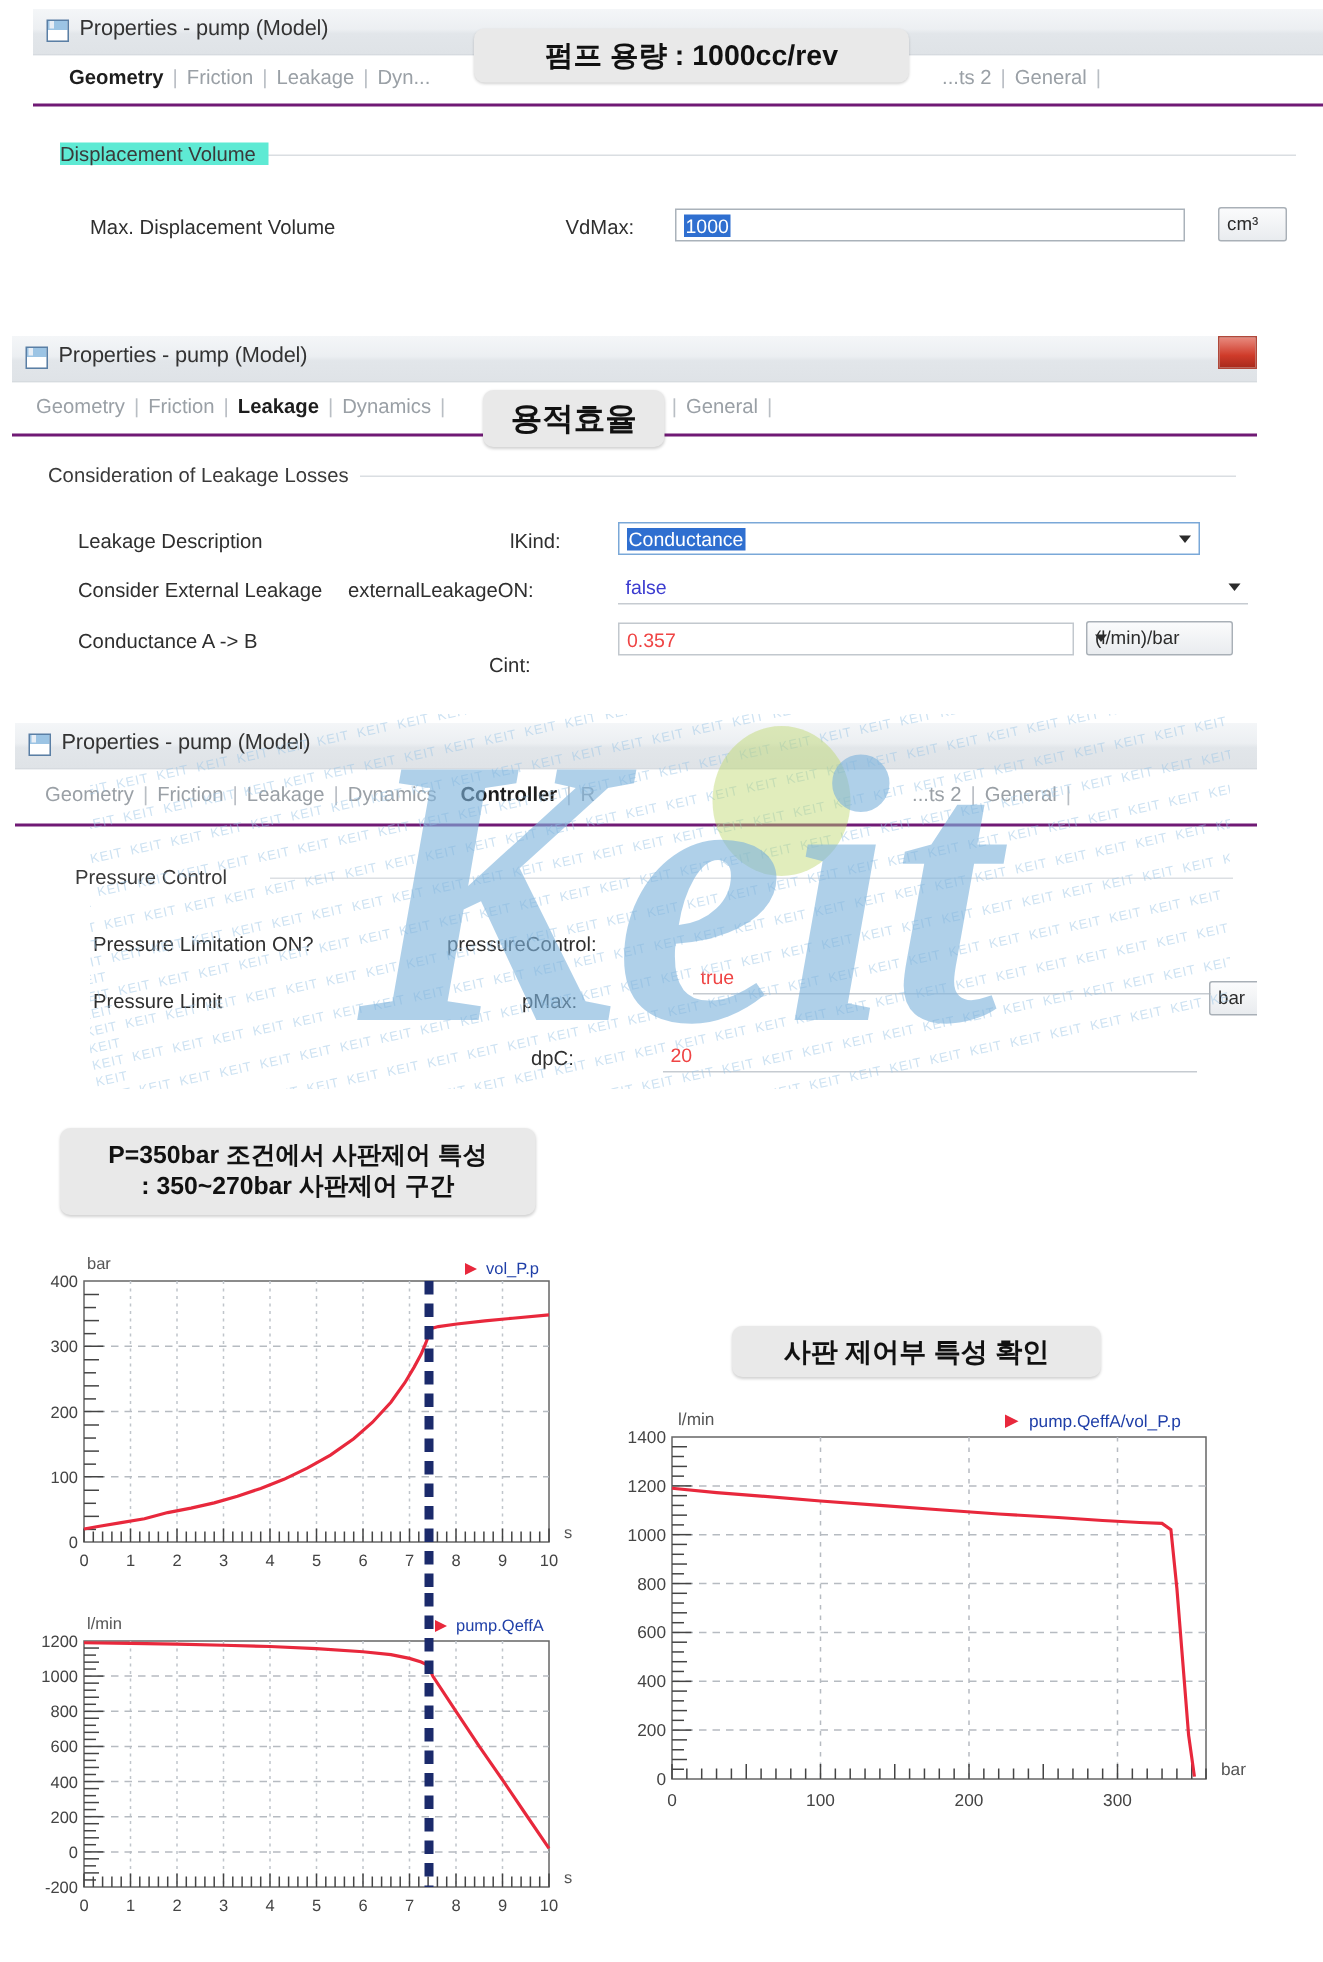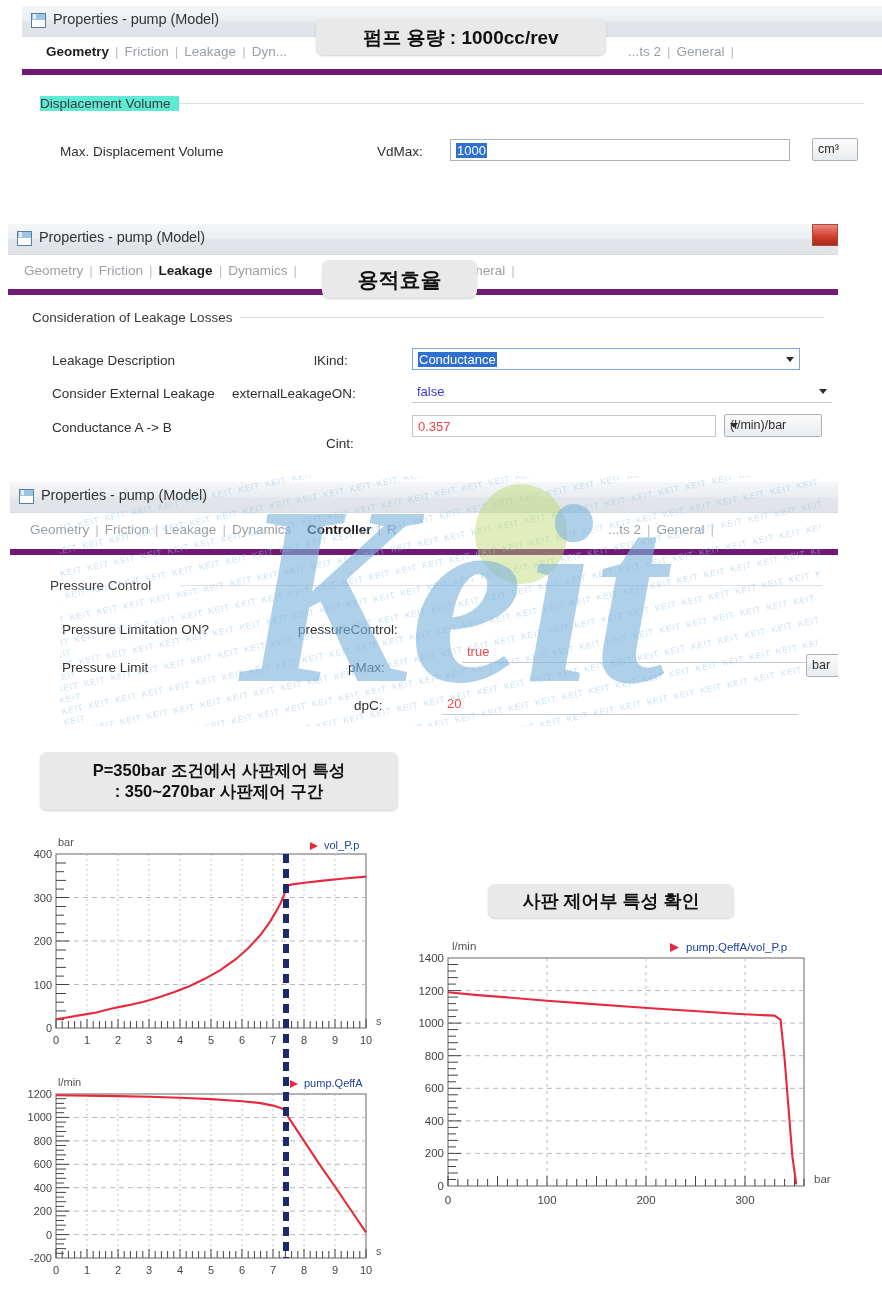--- a/index.html
+++ b/index.html
@@ -28,21 +28,21 @@
   .dlg-title{
     position:absolute;left:31px;top:5px;font-size:14.5px;letter-spacing:-.1px;
     color:#333;white-space:nowrap;
   }
   .close-btn{
     position:absolute;right:0;top:0;width:26px;height:22px;
     background:linear-gradient(to bottom,#e88a7e,#cf3b2a 60%,#a82a1c);
     border:1px solid #b0483a;box-sizing:border-box;
   }
   .tabstrip{
-    position:relative;height:28px;border-bottom:6px solid #701a75;
+    position:relative;height:28px;border-bottom:2px solid #701a75;
     background:#ffffff;
   }
   .tabstrip .tabs{position:absolute;left:18px;top:4px;white-space:nowrap;font-size:13.5px;}
   .tab{display:inline-block;padding:0 6px;color:#9aa0a6;}
   .tab.sel{color:#1d1d1d;font-weight:bold;}
   .tabsep{display:inline-block;color:#b9bec4;}
   .group{position:absolute;left:18px;right:14px;}
   .group-title{font-size:13.5px;color:#3a3a3a;position:relative;display:inline-block;padding-right:8px;}
   .row{position:absolute;font-size:13.5px;white-space:nowrap;}
   .lbl{position:absolute;color:#2f2f2f;}
@@ -148,21 +148,21 @@
     </div>
   </div>
 
   <div class="group" style="left:24px;top:84px;">
     <span class="group-title" style="background:#fff;position:relative;z-index:2;">Consideration of Leakage Losses</span>
   </div>
   <div style="position:absolute;left:210px;right:14px;top:93px;border-top:1px solid #dadee2;"></div>
 
   <div class="row" style="left:0;top:129px;width:100%;">
     <span class="lbl" style="left:44px;top:0;">Leakage Description</span>
-    <span class="var" style="left:306px;top:0;">lKind:</span>
+    <span class="var" style="left:332px;top:0;">lKind:</span>
   </div>
   <div class="field" style="left:404px;top:124px;width:388px;border-color:#7aa8d8;">
     <span class="val sel">Conductance</span>
     <span class="caret"></span>
   </div>
 
   <div class="row" style="left:0;top:162px;width:100%;">
     <span class="lbl" style="left:44px;top:0;">Consider External Leakage</span>
     <span class="var" style="left:224px;top:0;">externalLeakageON:</span>
   </div>
@@ -177,21 +177,21 @@
   </div>
   <div class="field" style="left:404px;top:191px;width:304px;border-color:#c2c8ce;">
     <span class="val dark">0.357</span>
   </div>
   <div class="unitbox" style="left:716px;top:190px;width:98px;">
     <span style="overflow:hidden;width:70px;">(l/min)/bar</span>
     <span class="caret" style="right:6px;top:8px;"></span>
   </div>
 </div>
 
-<div class="callout" style="left:322px;top:260px;width:155px;height:38px;font-size:21px;padding-top:7px;box-sizing:border-box;">
+<div class="callout" style="left:322px;top:260px;width:121px;height:38px;font-size:21px;padding-top:7px;box-sizing:border-box;">
   <span>용적효율</span>
 </div>
 
 <div class="dialog" style="left:10px;top:482px;width:828px;height:238px;">
   <div class="dlg-titlebar">
     <span class="dlg-icon">
         <i></i>
       </span>
     <span class="dlg-title">Properties - pump (Model)</span>
   </div>
@@ -233,21 +233,21 @@
     <span class="val dark">20</span>
   </div>
 </div>
 
 <div class="wm" style="left:60px;top:476px;width:760px;height:250px;">
   <div class="wm-grid" id="wmgrid">KEIT KEIT KEIT KEIT KEIT KEIT KEIT KEIT KEIT KEIT KEIT KEIT KEIT KEIT KEIT KEIT KEIT KEIT KEIT KEIT KEIT KEIT KEIT KEIT KEIT KEIT KEIT KEIT KEIT KEIT KEIT KEIT KEIT KEIT KEIT KEIT KEIT KEIT <br>KEIT KEIT KEIT KEIT KEIT KEIT KEIT KEIT KEIT KEIT KEIT KEIT KEIT KEIT KEIT KEIT KEIT KEIT KEIT KEIT KEIT KEIT KEIT KEIT KEIT KEIT KEIT KEIT KEIT KEIT KEIT KEIT KEIT KEIT KEIT KEIT KEIT KEIT <br>KEIT KEIT KEIT KEIT KEIT KEIT KEIT KEIT KEIT KEIT KEIT KEIT KEIT KEIT KEIT KEIT KEIT KEIT KEIT KEIT KEIT KEIT KEIT KEIT KEIT KEIT KEIT KEIT KEIT KEIT KEIT KEIT KEIT KEIT KEIT KEIT KEIT KEIT <br>KEIT KEIT KEIT KEIT KEIT KEIT KEIT KEIT KEIT KEIT KEIT KEIT KEIT KEIT KEIT KEIT KEIT KEIT KEIT KEIT KEIT KEIT KEIT KEIT KEIT KEIT KEIT KEIT KEIT KEIT KEIT KEIT KEIT KEIT KEIT KEIT KEIT KEIT <br>KEIT KEIT KEIT KEIT KEIT KEIT KEIT KEIT KEIT KEIT KEIT KEIT KEIT KEIT KEIT KEIT KEIT KEIT KEIT KEIT KEIT KEIT KEIT KEIT KEIT KEIT KEIT KEIT KEIT KEIT KEIT KEIT KEIT KEIT KEIT KEIT KEIT KEIT <br>KEIT KEIT KEIT KEIT KEIT KEIT KEIT KEIT KEIT KEIT KEIT KEIT KEIT KEIT KEIT KEIT KEIT KEIT KEIT KEIT KEIT KEIT KEIT KEIT KEIT KEIT KEIT KEIT KEIT KEIT KEIT KEIT KEIT KEIT KEIT KEIT KEIT KEIT <br>KEIT KEIT KEIT KEIT KEIT KEIT KEIT KEIT KEIT KEIT KEIT KEIT KEIT KEIT KEIT KEIT KEIT KEIT KEIT KEIT KEIT KEIT KEIT KEIT KEIT KEIT KEIT KEIT KEIT KEIT KEIT KEIT KEIT KEIT KEIT KEIT KEIT KEIT <br>KEIT KEIT KEIT KEIT KEIT KEIT KEIT KEIT KEIT KEIT KEIT KEIT KEIT KEIT KEIT KEIT KEIT KEIT KEIT KEIT KEIT KEIT KEIT KEIT KEIT KEIT KEIT KEIT KEIT KEIT KEIT KEIT KEIT KEIT KEIT KEIT KEIT KEIT <br>KEIT KEIT KEIT KEIT KEIT KEIT KEIT KEIT KEIT KEIT KEIT KEIT KEIT KEIT KEIT KEIT KEIT KEIT KEIT KEIT KEIT KEIT KEIT KEIT KEIT KEIT KEIT KEIT KEIT KEIT KEIT KEIT KEIT KEIT KEIT KEIT KEIT KEIT <br>KEIT KEIT KEIT KEIT KEIT KEIT KEIT KEIT KEIT KEIT KEIT KEIT KEIT KEIT KEIT KEIT KEIT KEIT KEIT KEIT KEIT KEIT KEIT KEIT KEIT KEIT KEIT KEIT KEIT KEIT KEIT KEIT KEIT KEIT KEIT KEIT KEIT KEIT <br>KEIT KEIT KEIT KEIT KEIT KEIT KEIT KEIT KEIT KEIT KEIT KEIT KEIT KEIT KEIT KEIT KEIT KEIT KEIT KEIT KEIT KEIT KEIT KEIT KEIT KEIT KEIT KEIT KEIT KEIT KEIT KEIT KEIT KEIT KEIT KEIT KEIT KEIT <br>KEIT KEIT KEIT KEIT KEIT KEIT KEIT KEIT KEIT KEIT KEIT KEIT KEIT KEIT KEIT KEIT KEIT KEIT KEIT KEIT KEIT KEIT KEIT KEIT KEIT KEIT KEIT KEIT KEIT KEIT KEIT KEIT KEIT KEIT KEIT KEIT KEIT KEIT <br>KEIT KEIT KEIT KEIT KEIT KEIT KEIT KEIT KEIT KEIT KEIT KEIT KEIT KEIT KEIT KEIT KEIT KEIT KEIT KEIT KEIT KEIT KEIT KEIT KEIT KEIT KEIT KEIT KEIT KEIT KEIT KEIT KEIT KEIT KEIT KEIT KEIT KEIT <br>KEIT KEIT KEIT KEIT KEIT KEIT KEIT KEIT KEIT KEIT KEIT KEIT KEIT KEIT KEIT KEIT KEIT KEIT KEIT KEIT KEIT KEIT KEIT KEIT KEIT KEIT KEIT KEIT KEIT KEIT KEIT KEIT KEIT KEIT KEIT KEIT KEIT KEIT <br>KEIT KEIT KEIT KEIT KEIT KEIT KEIT KEIT KEIT KEIT KEIT KEIT KEIT KEIT KEIT KEIT KEIT KEIT KEIT KEIT KEIT KEIT KEIT KEIT KEIT KEIT KEIT KEIT KEIT KEIT KEIT KEIT KEIT KEIT KEIT KEIT KEIT KEIT <br>KEIT KEIT KEIT KEIT KEIT KEIT KEIT KEIT KEIT KEIT KEIT KEIT KEIT KEIT KEIT KEIT KEIT KEIT KEIT KEIT KEIT KEIT KEIT KEIT KEIT KEIT KEIT KEIT KEIT KEIT KEIT KEIT KEIT KEIT KEIT KEIT KEIT KEIT <br>KEIT KEIT KEIT KEIT KEIT KEIT KEIT KEIT KEIT KEIT KEIT KEIT KEIT KEIT KEIT KEIT KEIT KEIT KEIT KEIT KEIT KEIT KEIT KEIT KEIT KEIT KEIT KEIT KEIT KEIT KEIT KEIT KEIT KEIT KEIT KEIT KEIT KEIT <br>KEIT KEIT KEIT KEIT KEIT KEIT KEIT KEIT KEIT KEIT KEIT KEIT KEIT KEIT KEIT KEIT KEIT KEIT KEIT KEIT KEIT KEIT KEIT KEIT KEIT KEIT KEIT KEIT KEIT KEIT KEIT KEIT KEIT KEIT KEIT KEIT KEIT KEIT <br>KEIT KEIT KEIT KEIT KEIT KEIT KEIT KEIT KEIT KEIT KEIT KEIT KEIT KEIT KEIT KEIT KEIT KEIT KEIT KEIT KEIT KEIT KEIT KEIT KEIT KEIT KEIT KEIT KEIT KEIT KEIT KEIT KEIT KEIT KEIT KEIT KEIT KEIT <br>KEIT KEIT KEIT KEIT KEIT KEIT KEIT KEIT KEIT KEIT KEIT KEIT KEIT KEIT KEIT KEIT KEIT KEIT KEIT KEIT KEIT KEIT KEIT KEIT KEIT KEIT KEIT KEIT KEIT KEIT KEIT KEIT KEIT KEIT KEIT KEIT KEIT KEIT <br>KEIT KEIT KEIT KEIT KEIT KEIT KEIT KEIT KEIT KEIT KEIT KEIT KEIT KEIT KEIT KEIT KEIT KEIT KEIT KEIT KEIT KEIT KEIT KEIT KEIT KEIT KEIT KEIT KEIT KEIT KEIT KEIT KEIT KEIT KEIT KEIT KEIT KEIT <br>KEIT KEIT KEIT KEIT KEIT KEIT KEIT KEIT KEIT KEIT KEIT KEIT KEIT KEIT KEIT KEIT KEIT KEIT KEIT KEIT KEIT KEIT KEIT KEIT KEIT KEIT KEIT KEIT KEIT KEIT KEIT KEIT KEIT KEIT KEIT KEIT KEIT KEIT <br>KEIT KEIT KEIT KEIT KEIT KEIT KEIT KEIT KEIT KEIT KEIT KEIT KEIT KEIT KEIT KEIT KEIT KEIT KEIT KEIT KEIT KEIT KEIT KEIT KEIT KEIT KEIT KEIT KEIT KEIT KEIT KEIT KEIT KEIT KEIT KEIT KEIT KEIT <br>KEIT KEIT KEIT KEIT KEIT KEIT KEIT KEIT KEIT KEIT KEIT KEIT KEIT KEIT KEIT KEIT KEIT KEIT KEIT KEIT KEIT KEIT KEIT KEIT KEIT KEIT KEIT KEIT KEIT KEIT KEIT KEIT KEIT KEIT KEIT KEIT KEIT KEIT <br>KEIT KEIT KEIT KEIT KEIT KEIT KEIT KEIT KEIT KEIT KEIT KEIT KEIT KEIT KEIT KEIT KEIT KEIT KEIT KEIT KEIT KEIT KEIT KEIT KEIT KEIT KEIT KEIT KEIT KEIT KEIT KEIT KEIT KEIT KEIT KEIT KEIT KEIT <br>KEIT KEIT KEIT KEIT KEIT KEIT KEIT KEIT KEIT KEIT KEIT KEIT KEIT KEIT KEIT KEIT KEIT KEIT KEIT KEIT KEIT KEIT KEIT KEIT KEIT KEIT KEIT KEIT KEIT KEIT KEIT KEIT KEIT KEIT KEIT KEIT KEIT KEIT <br>KEIT KEIT KEIT KEIT KEIT KEIT KEIT KEIT KEIT KEIT KEIT KEIT KEIT KEIT KEIT KEIT KEIT KEIT KEIT KEIT KEIT KEIT KEIT KEIT KEIT KEIT KEIT KEIT KEIT KEIT KEIT KEIT KEIT KEIT KEIT KEIT KEIT KEIT <br>KEIT KEIT KEIT KEIT KEIT KEIT KEIT KEIT KEIT KEIT KEIT KEIT KEIT KEIT KEIT KEIT KEIT KEIT KEIT KEIT KEIT KEIT KEIT KEIT KEIT KEIT KEIT KEIT KEIT KEIT KEIT KEIT KEIT KEIT KEIT KEIT KEIT KEIT <br>KEIT KEIT KEIT KEIT KEIT KEIT KEIT KEIT KEIT KEIT KEIT KEIT KEIT KEIT KEIT KEIT KEIT KEIT KEIT KEIT KEIT KEIT KEIT KEIT KEIT KEIT KEIT KEIT KEIT KEIT KEIT KEIT KEIT KEIT KEIT KEIT KEIT KEIT <br>KEIT KEIT KEIT KEIT KEIT KEIT KEIT KEIT KEIT KEIT KEIT KEIT KEIT KEIT KEIT KEIT KEIT KEIT KEIT KEIT KEIT KEIT KEIT KEIT KEIT KEIT KEIT KEIT KEIT KEIT KEIT KEIT KEIT KEIT KEIT KEIT KEIT KEIT <br>KEIT KEIT KEIT KEIT KEIT KEIT KEIT KEIT KEIT KEIT KEIT KEIT KEIT KEIT KEIT KEIT KEIT KEIT KEIT KEIT KEIT KEIT KEIT KEIT KEIT KEIT KEIT KEIT KEIT KEIT KEIT KEIT KEIT KEIT KEIT KEIT KEIT KEIT <br>KEIT KEIT KEIT KEIT KEIT KEIT KEIT KEIT KEIT KEIT KEIT KEIT KEIT KEIT KEIT KEIT KEIT KEIT KEIT KEIT KEIT KEIT KEIT KEIT KEIT KEIT KEIT KEIT KEIT KEIT KEIT KEIT KEIT KEIT KEIT KEIT KEIT KEIT <br>KEIT KEIT KEIT KEIT KEIT KEIT KEIT KEIT KEIT KEIT KEIT KEIT KEIT KEIT KEIT KEIT KEIT KEIT KEIT KEIT KEIT KEIT KEIT KEIT KEIT KEIT KEIT KEIT KEIT KEIT KEIT KEIT KEIT KEIT KEIT KEIT KEIT KEIT <br>KEIT KEIT KEIT KEIT KEIT KEIT KEIT KEIT KEIT KEIT KEIT KEIT KEIT KEIT KEIT KEIT KEIT KEIT KEIT KEIT KEIT KEIT KEIT KEIT KEIT KEIT KEIT KEIT KEIT KEIT KEIT KEIT KEIT KEIT KEIT KEIT KEIT KEIT <br></div>
   <div class="wm-blob" style="left:415px;top:8px;width:92px;height:100px;"></div>
   <div class="wm-text" style="left:180px;top:-8px;font-size:255px;line-height:255px;text-align:center;">Keit</div>
 </div>
 
-<div class="callout" style="left:40px;top:752px;width:358px;height:58px;font-size:16.5px;padding-top:8px;box-sizing:border-box;">
+<div class="callout" style="left:40px;top:752px;width:317px;height:58px;font-size:16.5px;padding-top:8px;box-sizing:border-box;">
   <div>P=350bar 조건에서 사판제어 특성</div>
   <div>: 350~270bar 사판제어 구간</div>
 </div>
 
 <div class="chart" style="left:14px;top:832px;width:390px;height:230px;">
   <svg width="390" height="230" viewBox="0 0 390 230">
 
     <text x="44" y="14" font-size="11" fill="#555" font-family="Liberation Sans, sans-serif">bar</text>
 
     <polygon points="296,10 296,18 304,14" fill="#e8283c"></polygon>

